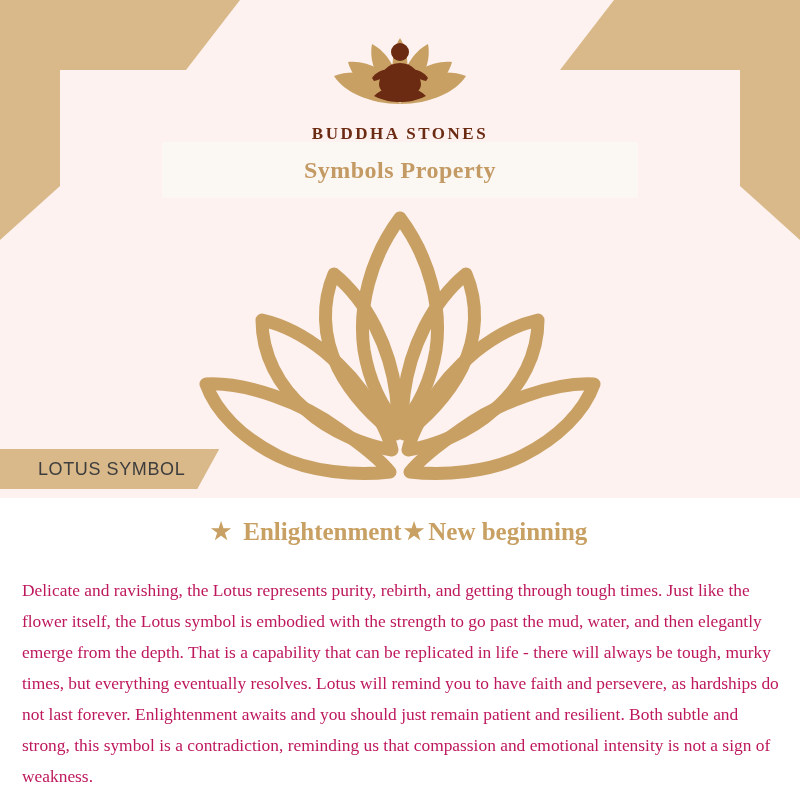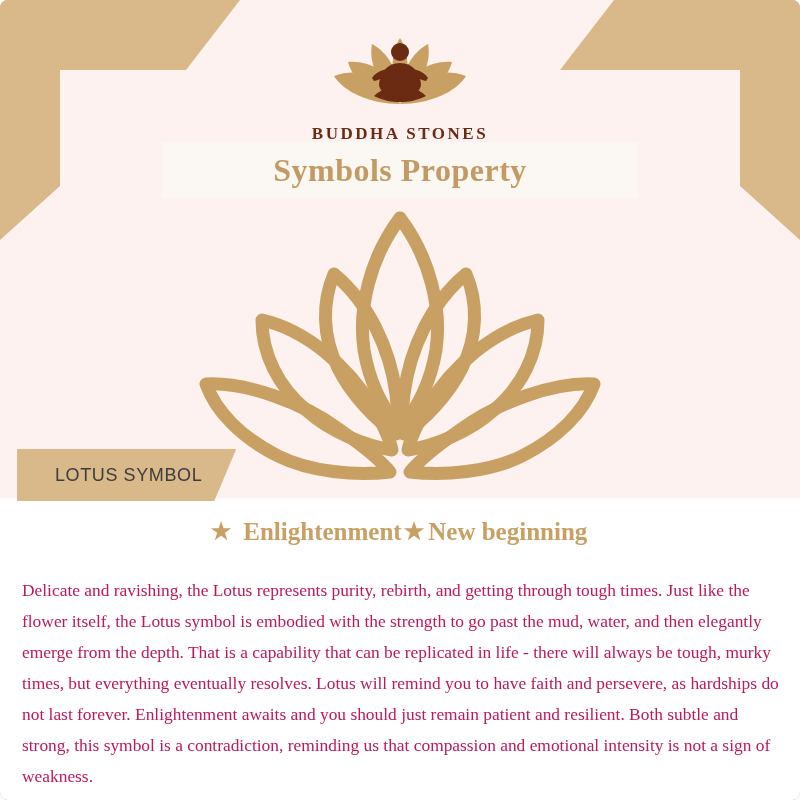--- a/index.html
+++ b/index.html
@@ -12,21 +12,20 @@
     font-family: "Liberation Sans", sans-serif;
     background: #ffffff;
     overflow: hidden;
   }
   .page {
     position: relative;
     width: 800px;
     height: 800px;
     background: #fdf2ef;
     overflow: hidden;
-    border-radius: 8px;
   }
 
   
   .corner {
     position: absolute;
     background: #d9b88a;
     pointer-events: none;
   }
   .corner-tl {
     top: 0; left: 0;
@@ -108,46 +107,45 @@
     width: 476px;
     height: 56px;
     background: #fbf7f2;
     display: flex;
     align-items: center;
     justify-content: center;
   }
   .title-bar-text {
     font-family: "Liberation Serif", serif;
     font-weight: bold;
-    font-size: 32px;
+    font-size: 24px;
     color: #c49a64;
     letter-spacing: 0.5px;
   }
 
   
   .lotus-art {
     position: absolute;
     top: 198px;
     left: 190px;
     width: 420px;
     height: 300px;
   }
 
   
   .ribbon {
     position: absolute;
     left: 0;
     top: 449px;
-    height: 52px;
+    height: 40px;
     background: #d9b88a;
     padding: 0 34px 0 38px;
     display: flex;
     align-items: center;
     clip-path: polygon(0 0, 100% 0, calc(100% - 22px) 100%, 0 100%);
-    margin-left: 17px;
   }
   .ribbon-text {
     font-size: 18px;
     color: #3d3d3d;
     letter-spacing: 0.6px;
     font-family: "Liberation Sans", sans-serif;
   }
 
   
   .headline {

